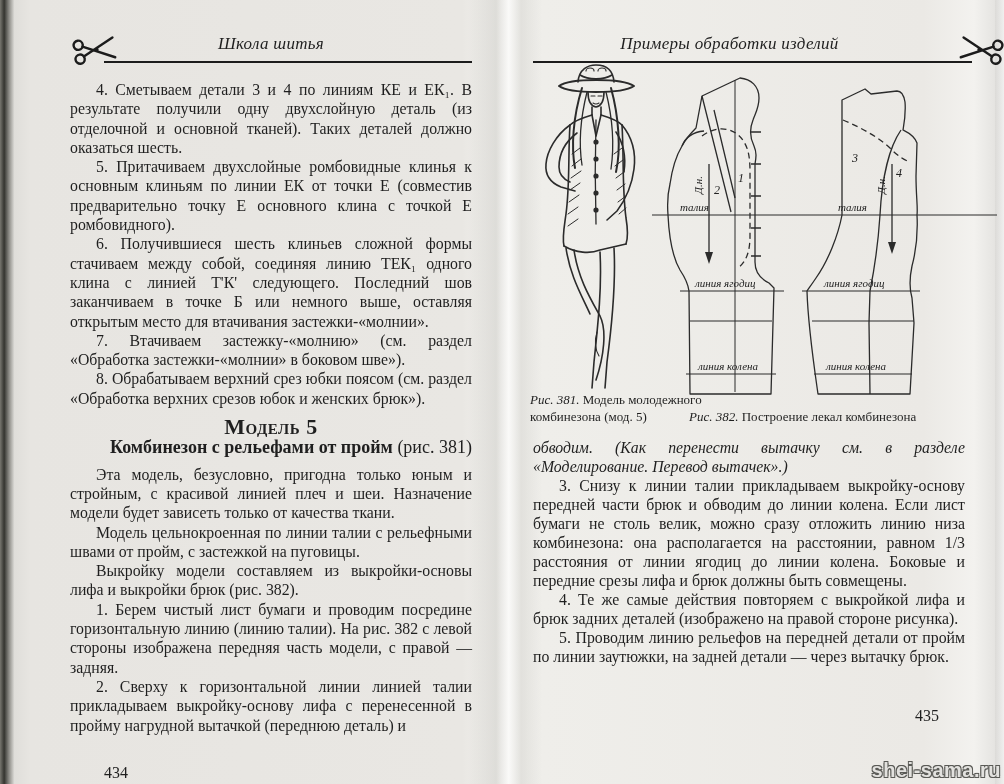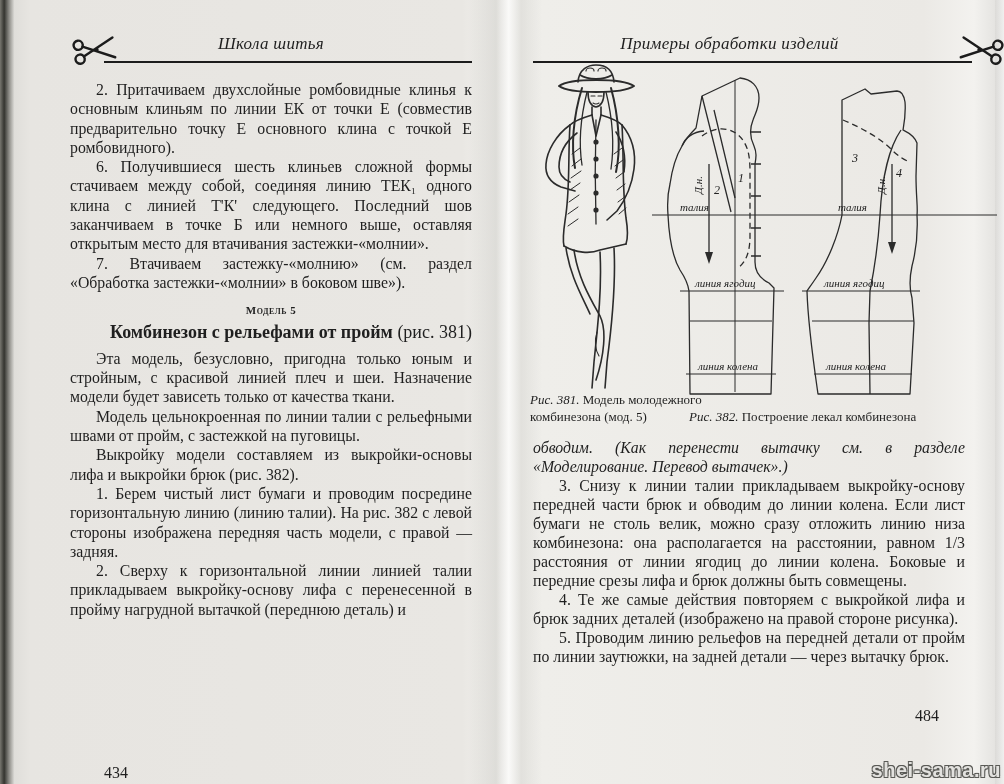--- a/index.html
+++ b/index.html
@@ -16,21 +16,21 @@
   .page-left{left:14px;width:486px;padding:28px 28px 0 56px;box-sizing:border-box;}
   .page-right{left:500px;width:504px;}
   
   .hdr{position:relative;height:44px;margin-bottom:8px;}
   .hdr-rule{position:absolute;height:0;border-top:2px solid #1c1c1c;top:33px;}
   .hdr-title{position:absolute;top:6px;width:100%;text-align:center;font-style:italic;font-size:17px;letter-spacing:.3px;}
   .scissors{position:absolute;top:6px;}
   
   .body-text{font-size:15.8px;line-height:19.3px;text-align:justify;}
   .body-text p{margin:0;text-indent:26px;}
-  .model-heading{text-align:center;font-weight:bold;font-variant:small-caps;font-size:11px;margin:9px 0 2px 0;letter-spacing:.5px;}
+  .model-heading{text-align:center;font-weight:bold;font-variant:small-caps;font-size:22px;margin:9px 0 2px 0;letter-spacing:.5px;}
   .model-title{text-align:right;font-size:18px;margin:0 0 7px 0;}
   .model-title .b{font-weight:bold;}
   .pagenum{position:absolute;font-size:16px;}
   .pagenum-left{left:76px;top:764px;padding-left:28px;}
   .pagenum-right{left:915px;top:707px;}
   
   .fig381{position:absolute;left:26px;top:62px;}
   .fig382{position:absolute;left:152px;top:76px;}
   .cap{position:absolute;font-size:13px;line-height:16.5px;font-family:"Liberation Serif","DejaVu Serif",serif;}
   .cap i{font-style:italic;}
@@ -64,23 +64,25 @@
             <path d="M 11,10 L 42,25"></path>
               <path d="M 11,20 L 42,5"></path>
           </g>
           <circle cx="25" cy="15" r="1.7" fill="#1c1c1c"></circle>
         </svg>
       </span>
       <div class="hdr-rule" style="left:34px;right:0;"></div>
       <div class="hdr-title">Школа шитья</div>
     </div>
     <div class="body-text">
-      <p>2. Притачиваем двухслойные ромбовидные клинья к основным клиньям по линии ЕК от точки Е (совместив предварительно точку Е основного клина с точкой Е ромбовидного).</p>
+      <p>4. Сметываем детали 3 и 4 по линиям КЕ и ЕК₁. В результате получили одну двухслойную деталь (из отделочной и основной тканей). Таких деталей должно оказаться шесть.</p>
+      <p>5. Притачиваем двухслойные ромбовидные клинья к основным клиньям по линии ЕК от точки Е (совместив предварительно точку Е основного клина с точкой Е ромбовидного).</p>
       <p>6. Получившиеся шесть клиньев сложной формы стачиваем между собой, соединяя линию ТЕК₁ одного клина с линией Т'К' следующего. Последний шов заканчиваем в точке Б или немного выше, оставляя открытым место для втачивания застежки-«молнии».</p>
       <p>7. Втачиваем застежку-«молнию» (см. раздел «Обработка застежки-«молнии» в боковом шве»).</p>
+      <p>8. Обрабатываем верхний срез юбки поясом (см. раздел «Обработка верхних срезов юбок и женских брюк»).</p>
       <div class="model-heading">Модель 5</div>
       <div class="model-title"><span class="b">Комбинезон с рельефами от пройм</span><span> (рис. 381)</span></div>
       <p>Эта модель, безусловно, пригодна только юным и стройным, с красивой линией плеч и шеи. Назначение модели будет зависеть только от качества ткани.</p>
       <p>Модель цельнокроенная по линии талии с рельефными швами от пройм, с застежкой на пуговицы.</p>
       <p>Выкройку модели составляем из выкройки-основы лифа и выкройки брюк (рис. 382).</p>
       <p>1. Берем чистый лист бумаги и проводим посредине горизонтальную линию (линию талии). На рис. 382 с левой стороны изображена передняя часть модели, с правой — задняя.</p>
       <p>2. Сверху к горизонтальной линии линией талии прикладываем выкройку-основу лифа с перенесенной в пройму нагрудной вытачкой (переднюю деталь) и</p>
     </div>
   </div>
   <div class="pagenum pagenum-left">434</div>
@@ -207,16 +209,16 @@
     <div class="cap cap381"><i>Рис. 381.</i><span> Модель молодежного комбинезона (мод. 5)</span></div>
     <div class="cap cap382"><i>Рис. 382.</i><span> Построение лекал комбинезона</span></div>
 
     <div class="rbody">
       <p class="no-ind">обводим. (Как перенести вытачку см. в разделе «Моделирование. Перевод вытачек».)</p>
       <p>3. Снизу к линии талии прикладываем выкройку-основу передней части брюк и обводим до линии колена. Если лист бумаги не столь велик, можно сразу отложить линию низа комбинезона: она располагается на расстоянии, равном 1/3 расстояния от линии ягодиц до линии колена. Боковые и передние срезы лифа и брюк должны быть совмещены.</p>
       <p>4. Те же самые действия повторяем с выкройкой лифа и брюк задних деталей (изображено на правой стороне рисунка).</p>
       <p>5. Проводим линию рельефов на передней детали от пройм по линии заутюжки, на задней детали — через вытачку брюк.</p>
     </div>
   </div>
-  <div class="pagenum pagenum-right">484</div>
+  <div class="pagenum pagenum-right">435</div>
 
   <div class="watermark">shei-sama.ru</div>
 </div>
 
 </body></html>

